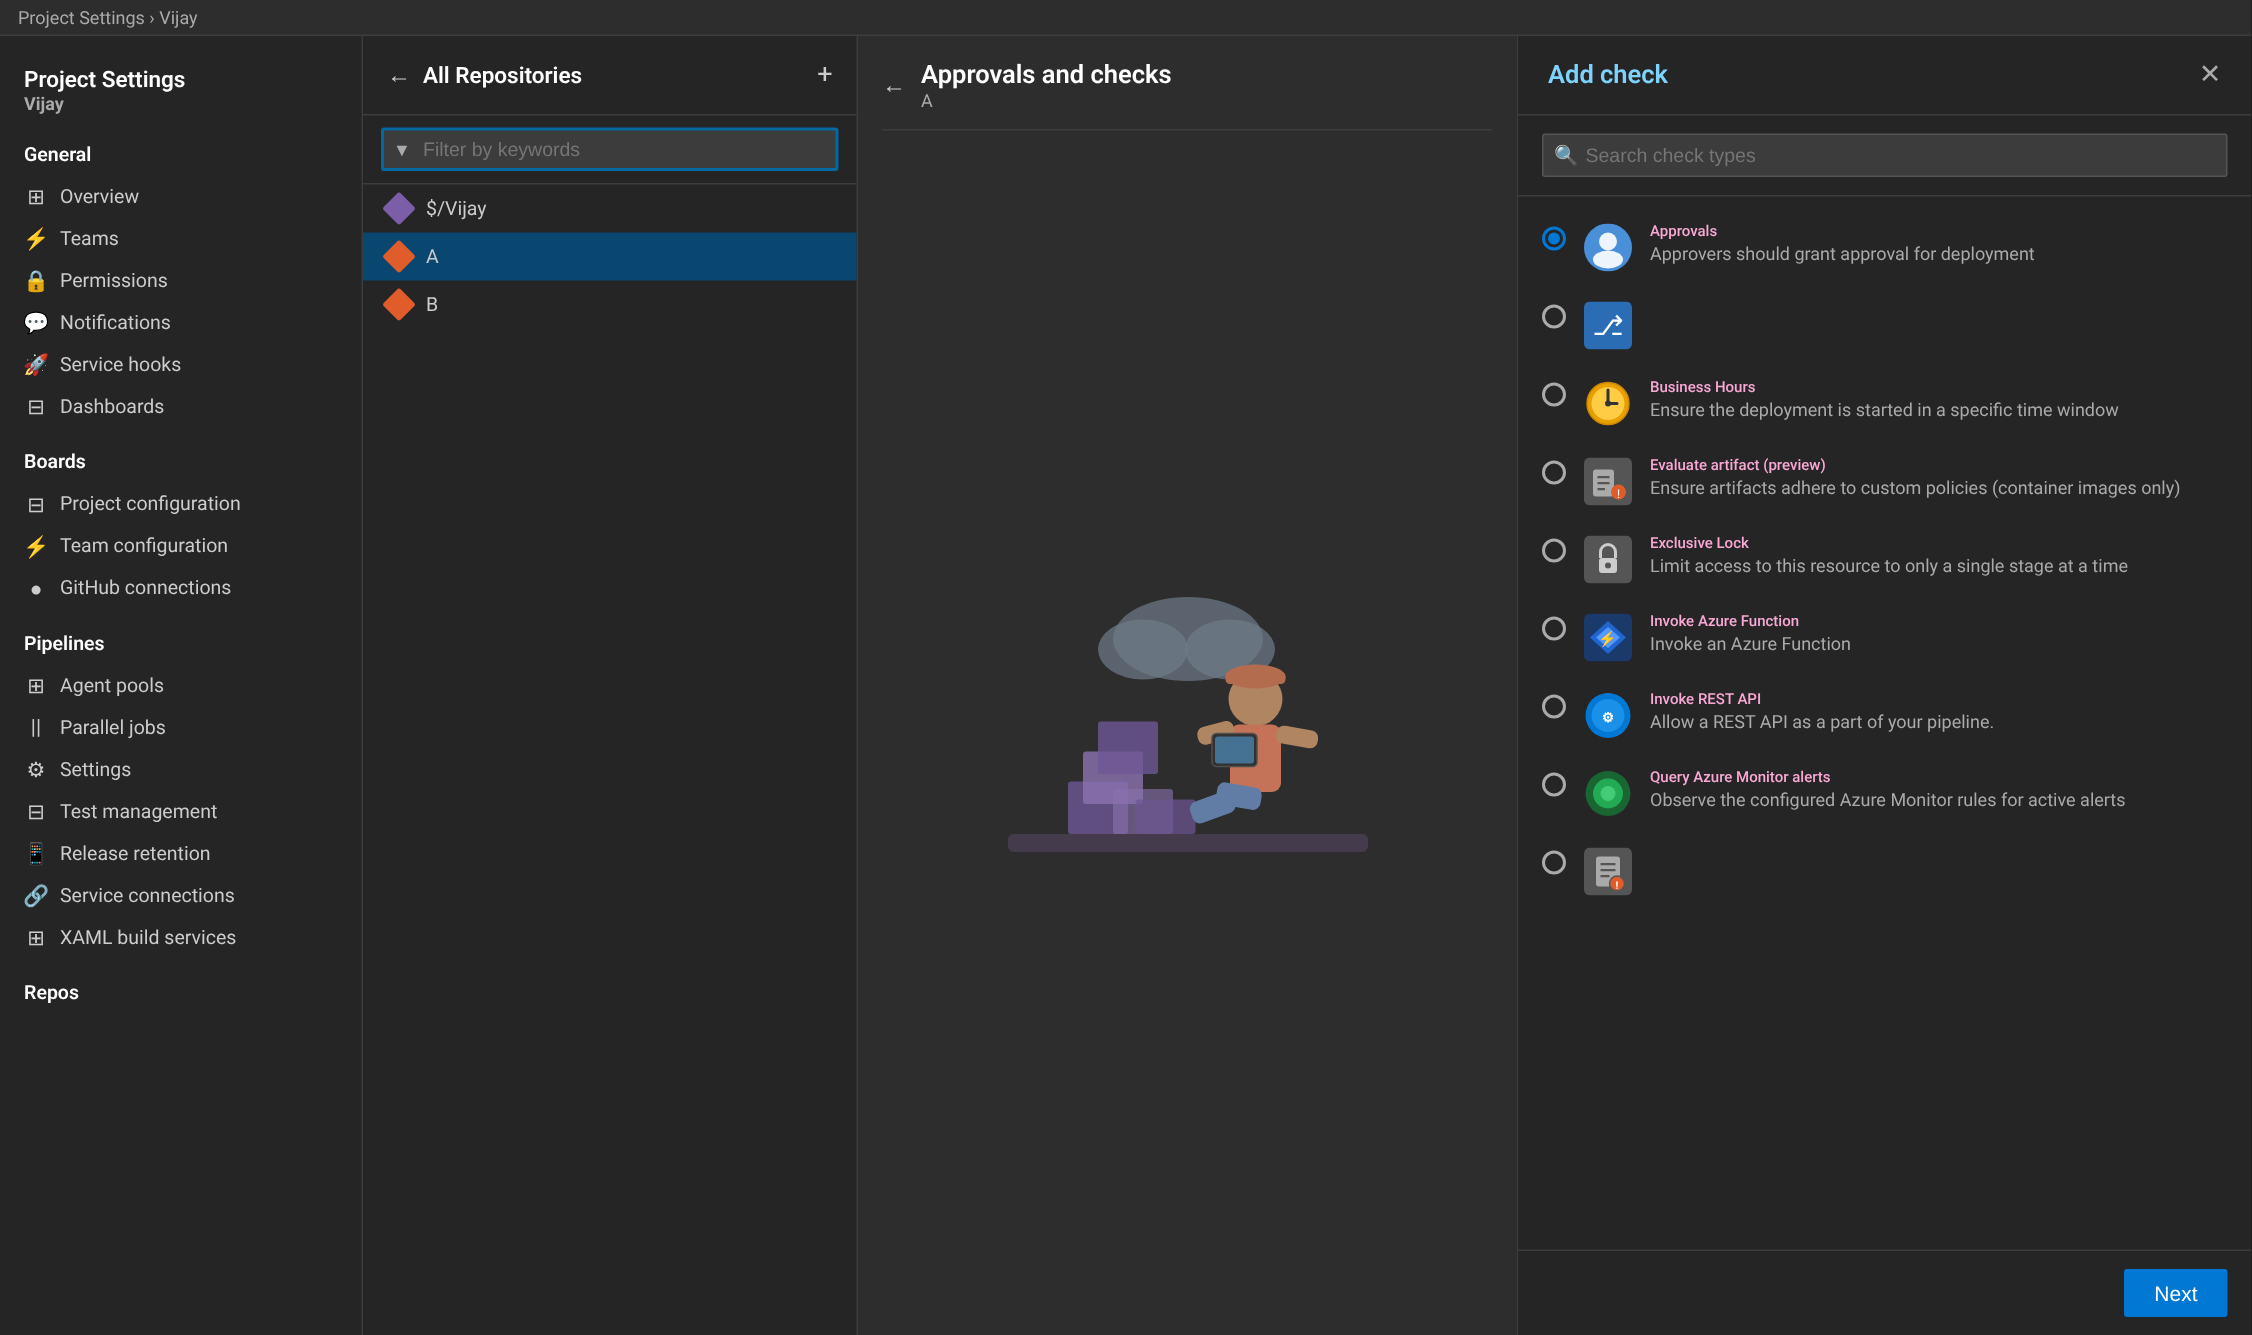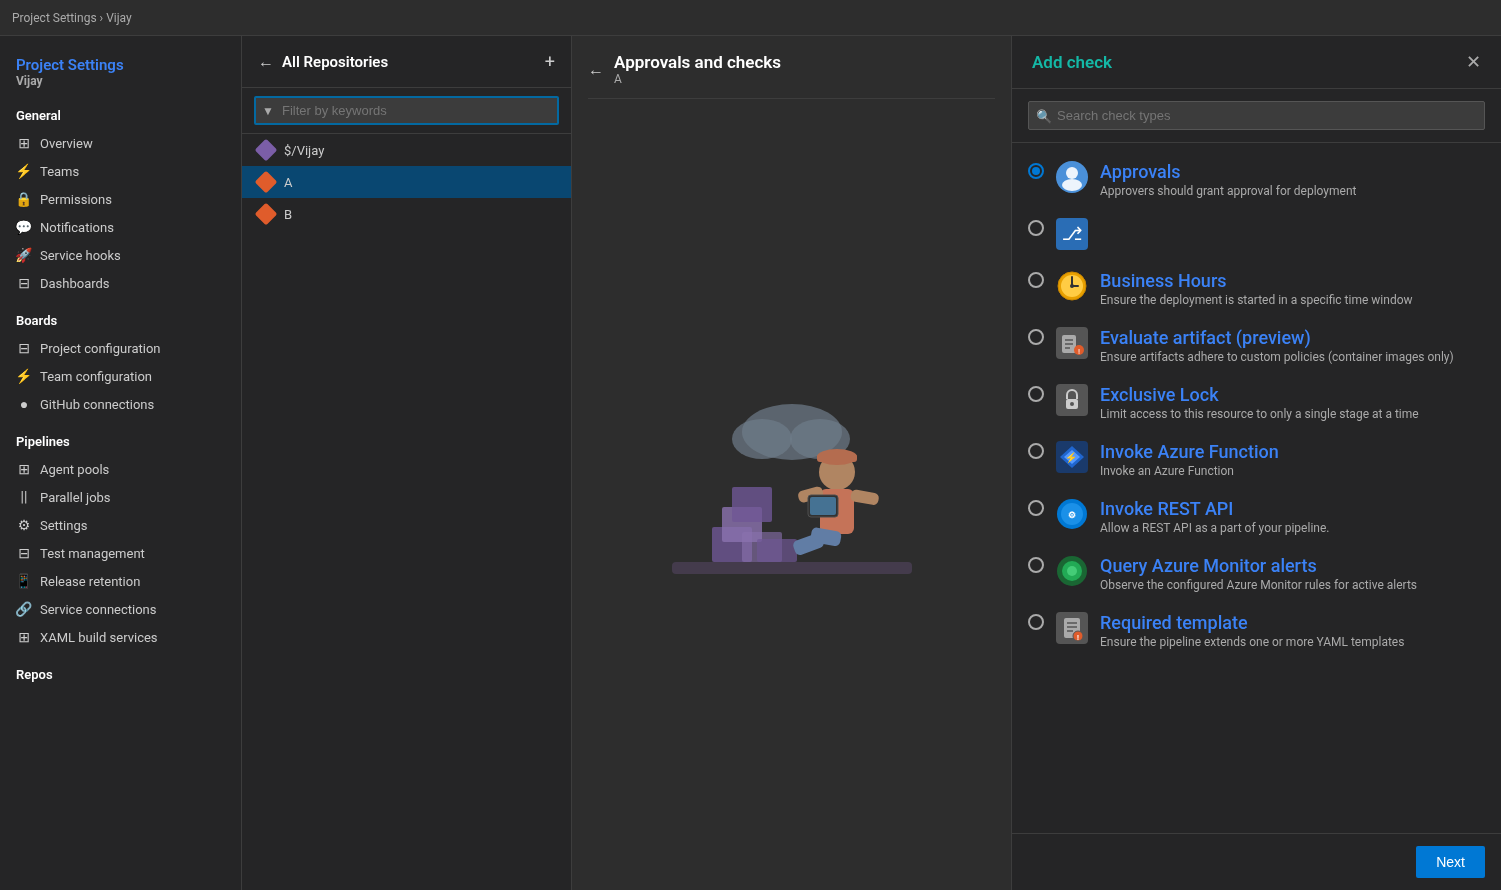--- a/index.html
+++ b/index.html
@@ -9,21 +9,21 @@
       color: #cccccc;
       height: 890px;
       width: 1501px;
       overflow: hidden;
       display: flex;
       flex-direction: column;
     }
 
     
     .top-bar {
-      height: 36px;
+      height: 24px;
       background: #2d2d2d;
       border-bottom: 1px solid #3d3d3d;
       display: flex;
       align-items: center;
       padding: 0 12px;
       flex-shrink: 0;
     }
 
     
     .main-layout {
@@ -42,21 +42,21 @@
       padding: 12px 0;
     }
 
     .sidebar-header {
       padding: 8px 16px 4px;
     }
 
     .sidebar-title {
       font-size: 15px;
       font-weight: 600;
-      color: #3b82f6;
+      color: #ffffff;
     }
 
     .sidebar-subtitle {
       font-size: 12px;
       color: #aaaaaa;
       font-weight: bold;
     }
 
     .sidebar-section-label {
       font-size: 13px;
@@ -241,21 +241,21 @@
       display: flex;
       align-items: center;
       justify-content: space-between;
       padding: 16px 20px;
       border-bottom: 1px solid #3d3d3d;
     }
 
     .add-check-title {
       font-size: 17px;
       font-weight: 600;
-      color: #14b8a6;
+      color: #7dd3fc;
     }
 
     .close-btn {
       cursor: pointer;
       color: #aaaaaa;
       font-size: 18px;
       line-height: 1;
     }
 
     .search-bar {
@@ -335,23 +335,23 @@
       font-size: 20px;
     }
 
     .check-text {
       display: flex;
       flex-direction: column;
       gap: 2px;
     }
 
     .check-name {
-      font-size: 18px;
+      font-size: 10px;
       font-weight: 500;
-      color: #3b82f6;
+      color: #f9a8d4;
     }
 
     .check-desc {
       font-size: 12px;
       color: #aaaaaa;
     }
 
     .add-check-footer {
       padding: 12px 16px;
       border-top: 1px solid #3d3d3d;
@@ -688,24 +688,20 @@
           <svg width="32" height="32" viewBox="0 0 32 32">
             <rect width="32" height="32" rx="4" fill="#555"></rect>
             <rect x="8" y="6" width="16" height="20" rx="2" fill="#aaa"></rect>
             <line x1="11" y1="11" x2="21" y2="11" stroke="#555" stroke-width="1.5"></line>
             <line x1="11" y1="15" x2="21" y2="15" stroke="#555" stroke-width="1.5"></line>
             <line x1="11" y1="19" x2="17" y2="19" stroke="#555" stroke-width="1.5"></line>
             <circle cx="22" cy="24" r="5" fill="#e05c2b" stroke="#555" stroke-width="1"></circle>
             <text x="22" y="27.5" text-anchor="middle" font-size="7" fill="white" font-weight="bold">!</text>
           </svg>
         </div>
-        <div class="check-text">
-          <span class="check-name">Required template</span>
-          <span class="check-desc">Ensure the pipeline extends one or more YAML templates</span>
-        </div>
       </div>
 
     </div>
 
     <div class="add-check-footer">
       <button class="next-btn">Next</button>
     </div>
   </div>
 
 </div>

